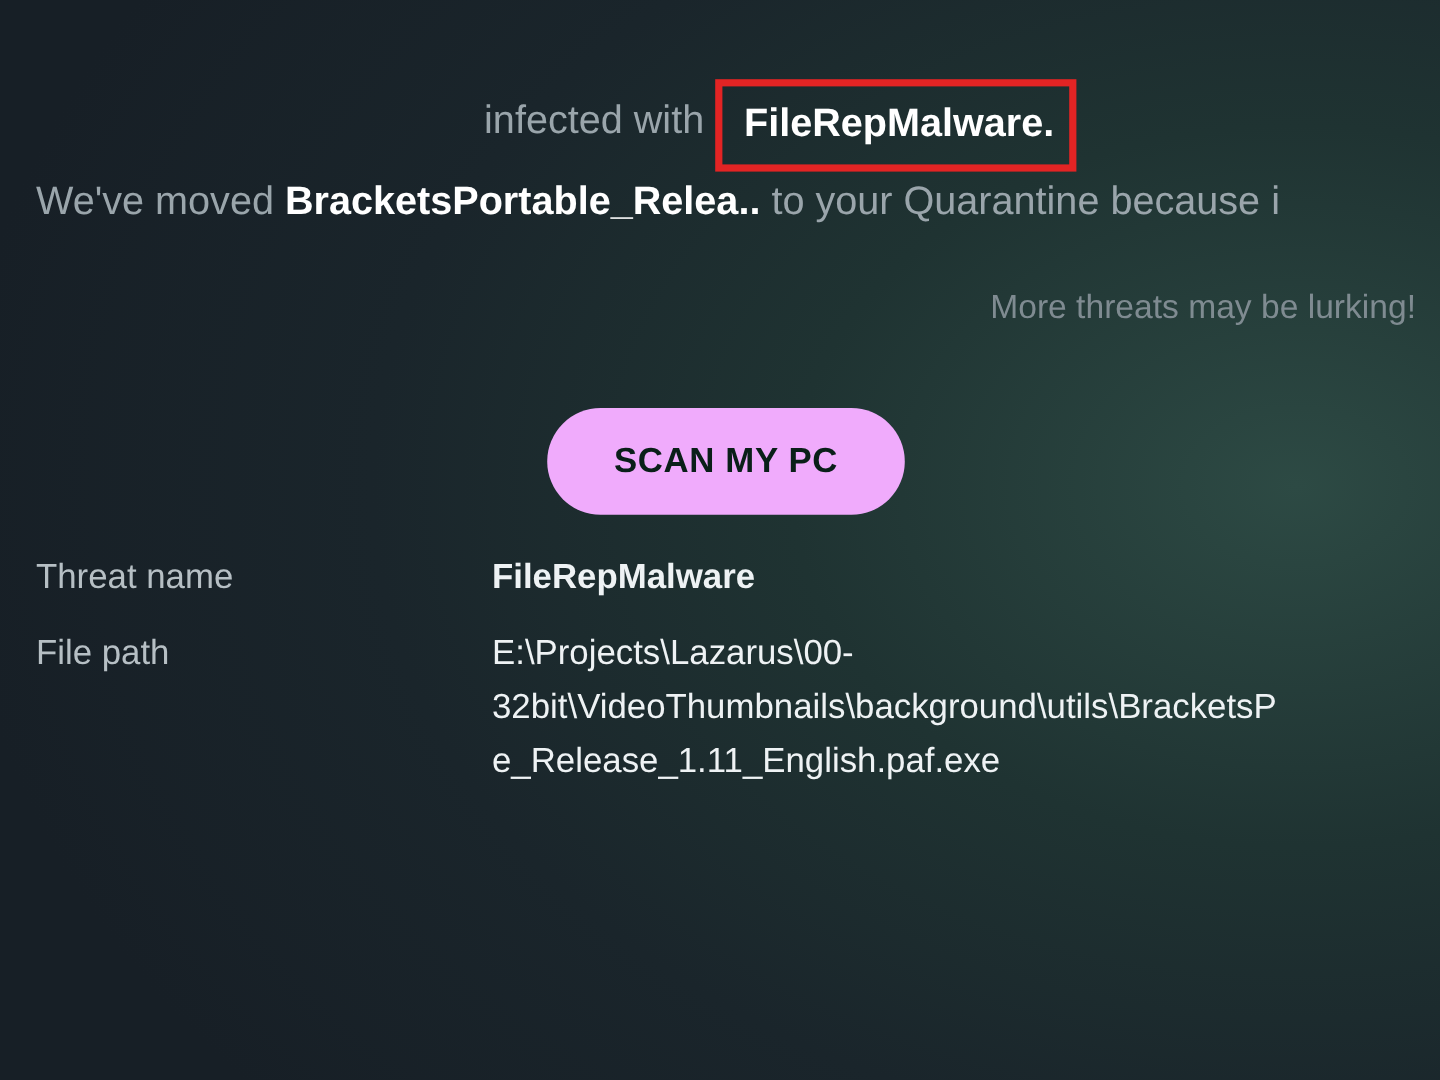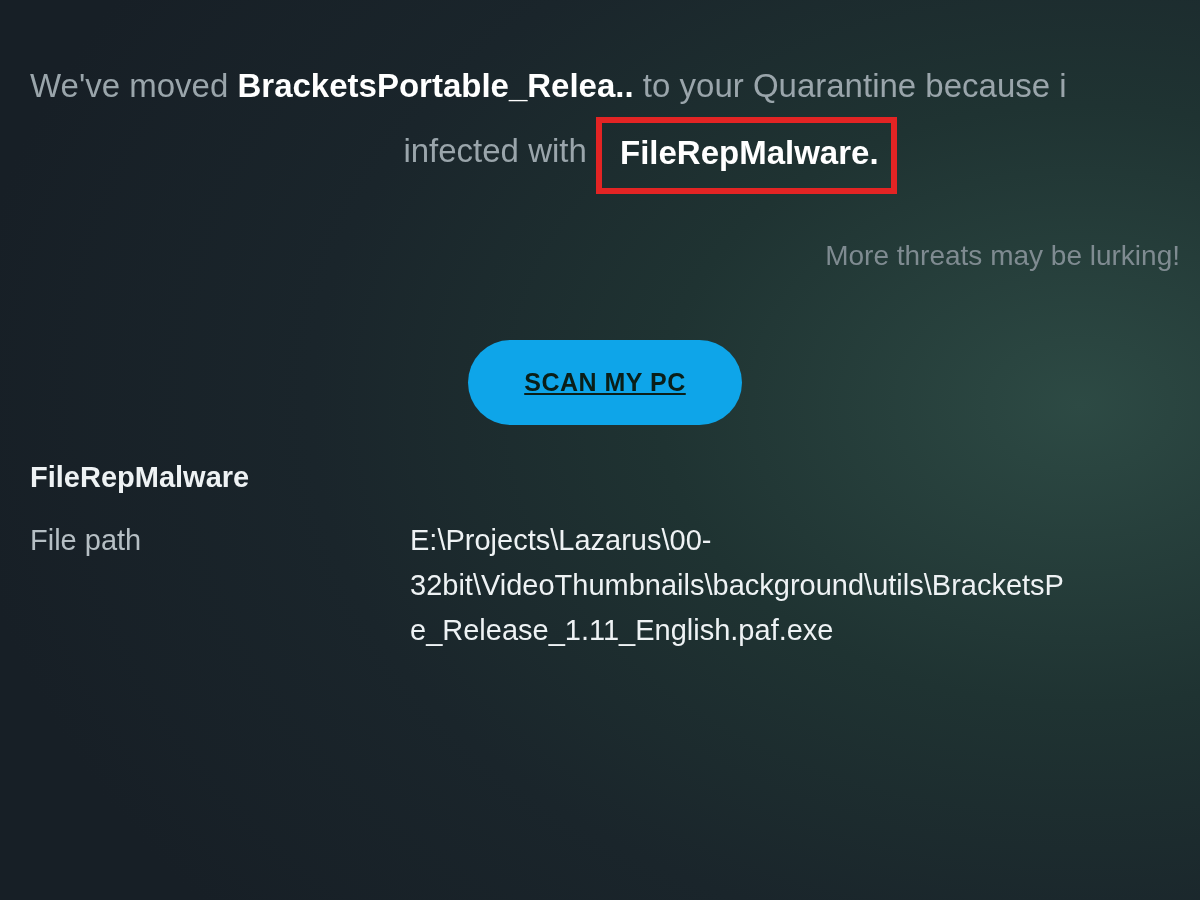--- a/index.html
+++ b/index.html
@@ -42,30 +42,29 @@
     text-align: right;
     font-size: 28px;
     color: #7f8b91;
   }
   .btn-row {
     margin-top: 68px;
     text-align: center;
   }
   .scan-btn {
     display: inline-block;
-    background: #0ea5e9;
+    background: #f0abfc;
     color: #0a1f19;
     font-weight: 700;
-    font-size: 25px;
+    font-size: 29px;
     letter-spacing: 0.5px;
     border: none;
     border-radius: 60px;
     padding: 28px 56px;
     cursor: pointer;
-    text-decoration: underline;
   }
   .hide-row {
     margin-top: 90px;
     text-align: right;
     font-size: 29px;
     color: #d8dee2;
     padding-right: 0;
     white-space: nowrap;
     overflow: hidden;
   }
@@ -107,42 +106,43 @@
   }
   .bar.on {
     background: #34c986;
   }
 </style>
 </head>
 <body>
 
 <div class="container">
 
-  <div class="headline">
-    <span>We've moved </span>
-    <span class="strong">BracketsPortable_Relea..</span>
-    <span> to your Quarantine because i</span>
-  </div>
   <div class="headline" style="text-align:center; margin-top:4px;">
     <span style="margin-left:90px;">infected with</span>
     <span class="threat-box">
       <span>FileRepMalware</span><span>.</span>
     </span>
+  </div>
+  <div class="headline">
+    <span>We've moved </span>
+    <span class="strong">BracketsPortable_Relea..</span>
+    <span> to your Quarantine because i</span>
   </div>
 
   <div class="subheadline">More threats may be lurking!</div>
 
   <div class="btn-row">
     <button class="scan-btn">SCAN MY PC</button>
   </div>
 
 
   <div class="details">
 
     <div class="row">
+      <div class="label">Threat name</div>
       <div class="value" style="font-weight:600;">FileRepMalware</div>
     </div>
 
 
     <div class="row">
       <div class="label">File path</div>
       <div class="value">E:\Projects\Lazarus\00-
 32bit\VideoThumbnails\background\utils\BracketsP
 e_Release_1.11_English.paf.exe</div>
     </div>

